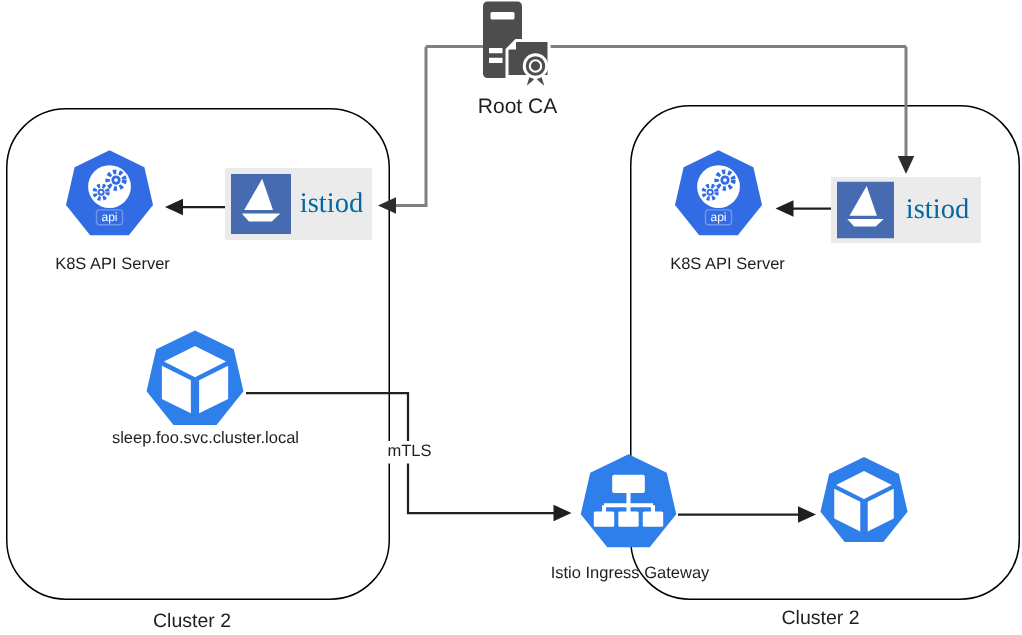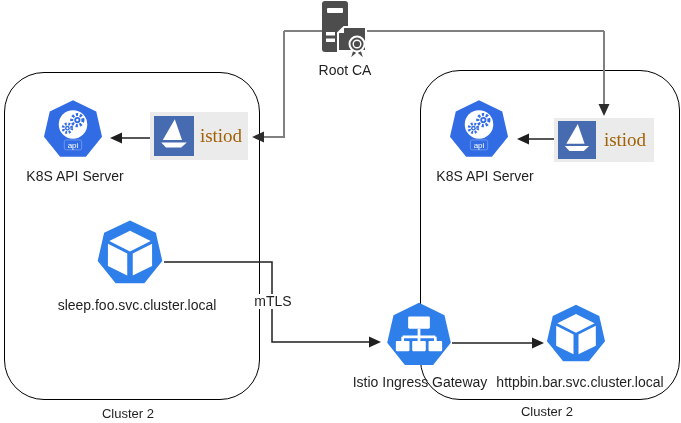--- a/index.html
+++ b/index.html
@@ -7,30 +7,30 @@
     position:relative;width:681px;height:423px;background:#fff;overflow:hidden;
     font-family:"Liberation Sans",sans-serif;color:#1f1f1f;
   }
   .cluster{
     position:absolute;border:1.3px solid #000;border-radius:40px;background:transparent;
   }
   #edges{position:absolute;left:0;top:0;z-index:2;}
   .node{position:absolute;z-index:3;}
   .lbl{
     position:absolute;z-index:4;transform:translateX(-50%);
-    font-size:14px;line-height:15px;white-space:nowrap;text-align:center;color:#1f1f1f;
+    font-size:11px;line-height:15px;white-space:nowrap;text-align:center;color:#1f1f1f;
   }
   .lbl.small{font-size:13px;}
   .edge-lbl{background:#ffffff;padding:0 3px;}
   .istiod-box{
     position:absolute;z-index:3;background:#ebebeb;display:flex;align-items:center;
   }
   .istiod-box .sail{flex:0 0 auto;}
   .istiod-text{
-    font-family:"Liberation Serif",serif;font-size:19px;color:#a16207;
+    font-family:"Liberation Serif",serif;font-size:19px;color:#0369a1;
     flex:1 1 auto;text-align:center;
   }
 </style>
 </head>
 <body>
 
 <div id="canvas">
 
   <div class="cluster" style="left:4px;top:72px;width:254px;height:326px;"></div>
   <div class="cluster" style="left:420px;top:70px;width:258px;height:328px;"></div>
@@ -91,21 +91,21 @@
     </svg>
     <span class="istiod-text">istiod</span>
   </div>
 
   <svg class="node" style="left:95px;top:219px;" width="70" height="69" viewBox="0 0 100 100">
     <polygon points="50,2 12.5,20.1 3.2,60.7 29.2,93.2 70.8,93.2 96.8,60.7 87.5,20.1" fill="#2F7FEB"></polygon>
     <polygon points="50,17 80,32 50,47 20,32" fill="#ffffff"></polygon>
     <polygon points="18,36 46,50 46,82 18,68" fill="#ffffff"></polygon>
     <polygon points="82,36 54,50 54,82 82,68" fill="#ffffff"></polygon>
   </svg>
-  <div class="lbl" style="left:137px;top:298px;text-align:right;">sleep.foo.svc.cluster.local</div>
+  <div class="lbl" style="left:137px;top:285px;text-align:right;">sleep.foo.svc.cluster.local</div>
 
   <div class="lbl edge-lbl" style="left:273px;top:294px;text-align:right;">mTLS</div>
 
   <svg class="node" style="left:448px;top:96px;" width="62" height="68" viewBox="0 0 100 100">
     <polygon points="50,2 12.5,20.1 3.2,60.7 29.2,93.2 70.8,93.2 96.8,60.7 87.5,20.1" fill="#326CE5"></polygon>
     <circle cx="50" cy="41" r="23" fill="#ffffff"></circle>
     <circle cx="57" cy="34" r="9" fill="none" stroke="#326CE5" stroke-width="5" stroke-dasharray="3.5,3"></circle>
     <circle cx="57" cy="34" r="5" fill="#326CE5"></circle>
     <circle cx="57" cy="34" r="2" fill="#ffffff"></circle>
     <circle cx="41" cy="47" r="7" fill="none" stroke="#326CE5" stroke-width="4.5" stroke-dasharray="3,2.6"></circle>
@@ -134,18 +134,17 @@
     <rect x="64" y="58" width="20" height="15" rx="1.5" fill="#ffffff"></rect>
   </svg>
   <div class="lbl" style="left:420px;top:375px;text-align:center;">Istio Ingress Gateway</div>
 
   <svg class="node" style="left:545px;top:301px;" width="62" height="67" viewBox="0 0 100 100">
     <polygon points="50,2 12.5,20.1 3.2,60.7 29.2,93.2 70.8,93.2 96.8,60.7 87.5,20.1" fill="#2F7FEB"></polygon>
     <polygon points="50,17 80,32 50,47 20,32" fill="#ffffff"></polygon>
     <polygon points="18,36 46,50 46,82 18,68" fill="#ffffff"></polygon>
     <polygon points="82,36 54,50 54,82 82,68" fill="#ffffff"></polygon>
   </svg>
-  <div class="lbl" style="left:580px;top:375px;">httpbin.bar.svc.cluster.local</div>
 
   <div class="lbl small" style="left:128px;top:406px;">Cluster 2</div>
   <div class="lbl small" style="left:547px;top:404px;">Cluster 2</div>
 
 </div>
 
 </body></html>

